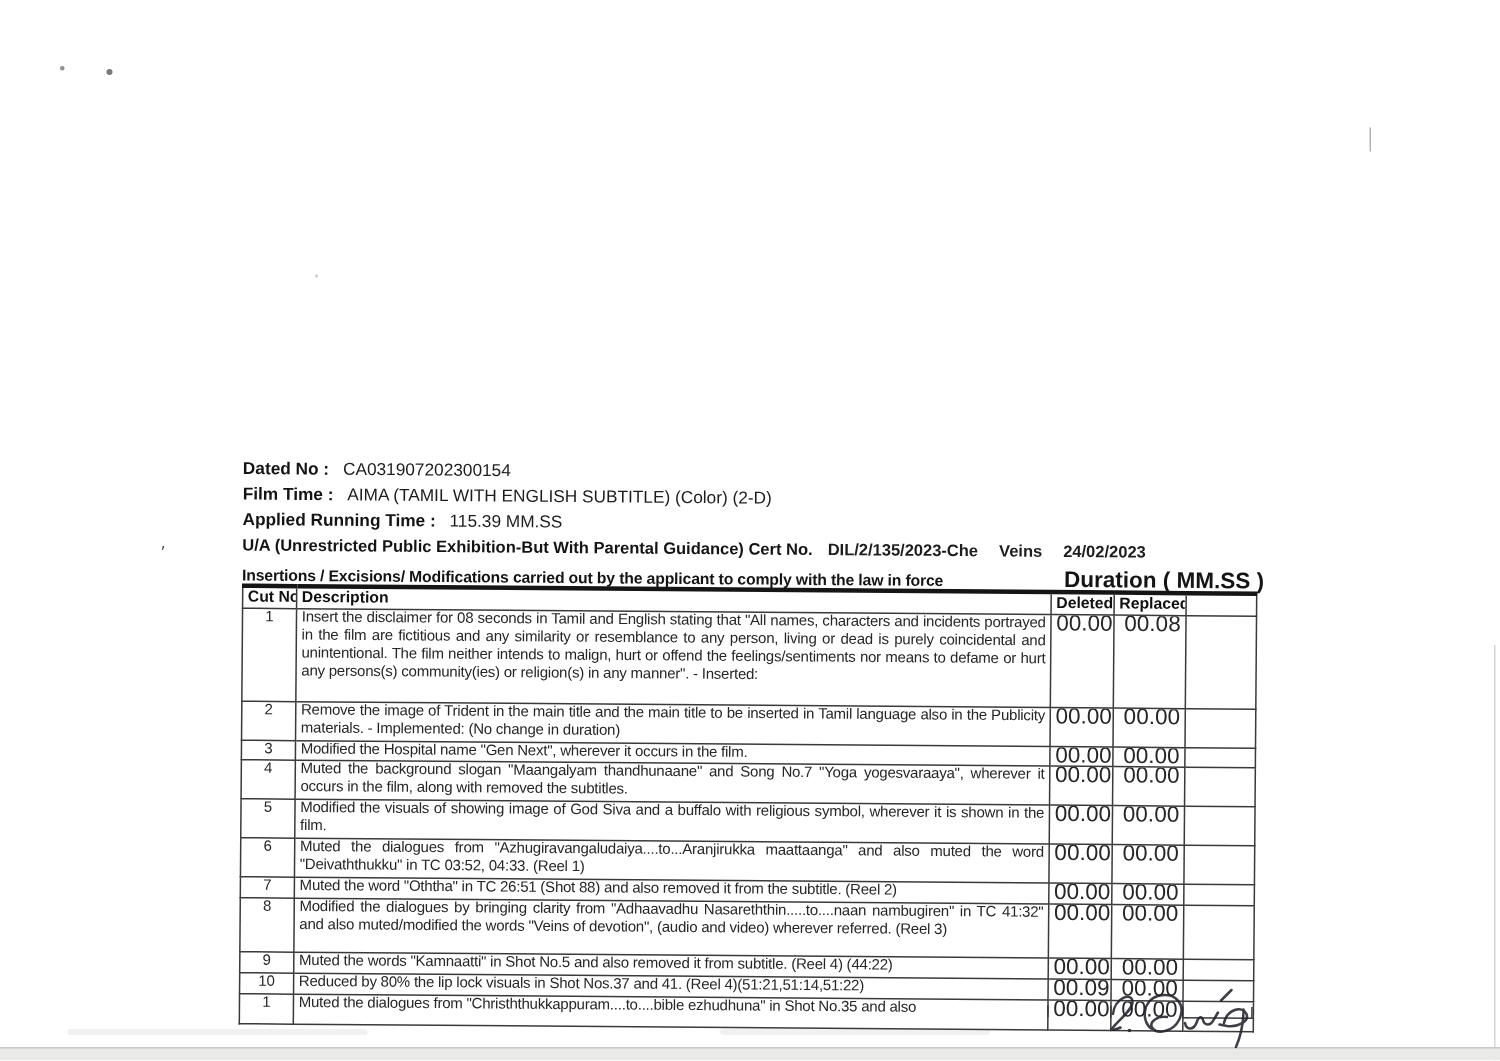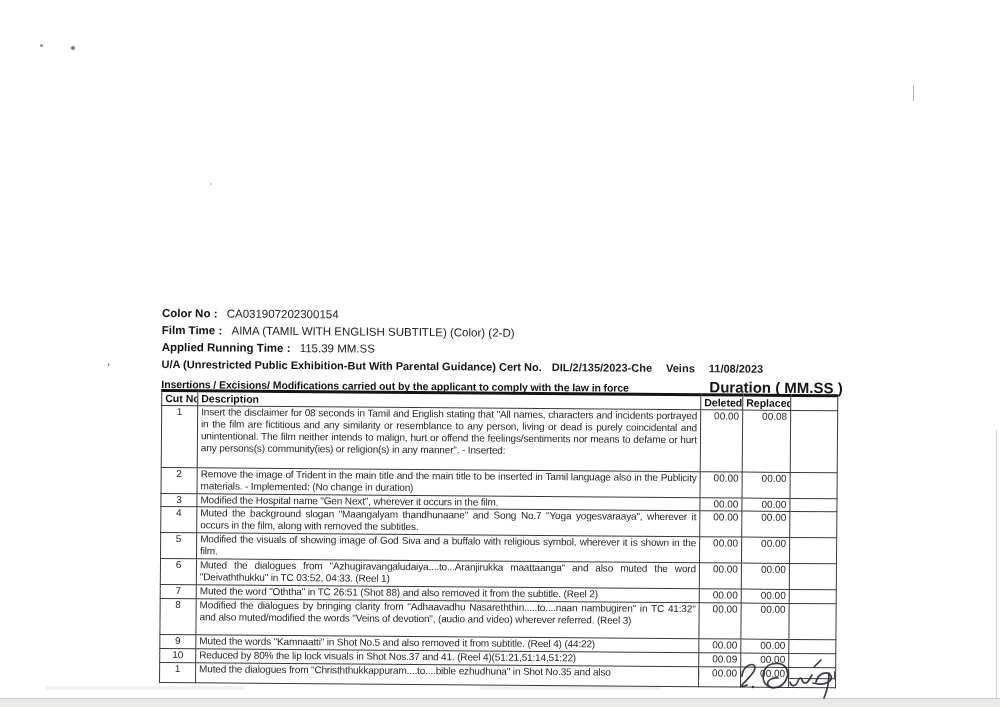--- a/index.html
+++ b/index.html
@@ -42,21 +42,21 @@
     border:1px solid #3a3a3a;vertical-align:top;padding:0 3px;
     font-family:"Liberation Sans",sans-serif;overflow:hidden;
   }
   table.cuts thead th{
     border-top:3px solid #151515;font-size:10.5px;font-weight:bold;
     text-align:left;height:13px;line-height:13px;color:#111;white-space:nowrap;
   }
   table.cuts thead th.num-h{text-align:left;}
   td.cut{ text-align:center;font-size:10px;line-height:12px;padding-top:1px;color:#262626;}
   td.desc{font-size:10px;line-height:12px;letter-spacing:-0.15px;text-align:justify;padding-top:1px;color:#262626;}
-  td.val{ text-align:right;font-size:10px;line-height:12px;padding-top:1px;color:#262626;}
+  td.val{ text-align:right;font-size:15px;line-height:12px;padding-top:1px;color:#262626;}
   td.extra{}
   tr.h62{height:62px;} tr.h26{height:26px;} tr.h13{height:13px;} tr.h14{height:14px;}
   tr.h36{height:36px;} tr.h20{height:20px;}
   
   .col-ext{position:absolute;width:1px;height:8px;background:#3a3a3a;}
   .col-ext-tick{position:absolute;height:1px;background:#3a3a3a;}
   
   .signature{position:absolute;left:728px;top:652px;}
 </style>
 </head>
@@ -70,36 +70,36 @@
   <span class="comma-mark" style="left:107px;top:355px;">,</span>
   <div class="edge-vline" style="left:913px;top:85px;height:16px;"></div>
   <div class="edge-vline-faint" style="left:996px;top:430px;height:277px;"></div>
   <div class="smudge" style="left:45px;top:686px;width:200px;"></div>
   <div class="smudge" style="left:480px;top:686px;width:180px;"></div>
   <div class="bottom-band"></div>
 
   <div class="doc">
 
     <div class="meta-line">
-      <span class="meta-label">Color No :</span>
+      <span class="meta-label">Dated No :</span>
       <span class="meta-value">CA031907202300154</span>
     </div>
 
     <div class="meta-line">
       <span class="meta-label">Film Time :</span>
       <span class="meta-value">AIMA (TAMIL WITH ENGLISH SUBTITLE) (Color) (2-D)</span>
     </div>
 
     <div class="meta-line">
       <span class="meta-label">Applied Running Time :</span>
       <span class="meta-value bold">115.39 MM.SS</span>
     </div>
 
     <div class="meta-line cert-line">
-      <span class="meta-label">U/A (Unrestricted Public Exhibition-But With Parental Guidance) Cert No.</span><span class="cert-no">DIL/2/135/2023-Che</span><span class="cert-dated">Veins</span><span class="cert-date">11/08/2023</span>
+      <span class="meta-label">U/A (Unrestricted Public Exhibition-But With Parental Guidance) Cert No.</span><span class="cert-no">DIL/2/135/2023-Che</span><span class="cert-dated">Veins</span><span class="cert-date">24/02/2023</span>
     </div>
 
     <div class="title-row">
       <span class="table-title">Insertions / Excisions/ Modifications carried out by the applicant to comply with the law in force</span>
       <span class="duration-title">Duration ( MM.SS )</span>
     </div>
 
     <table class="cuts">
       <colgroup>
         <col class="c-cut">

